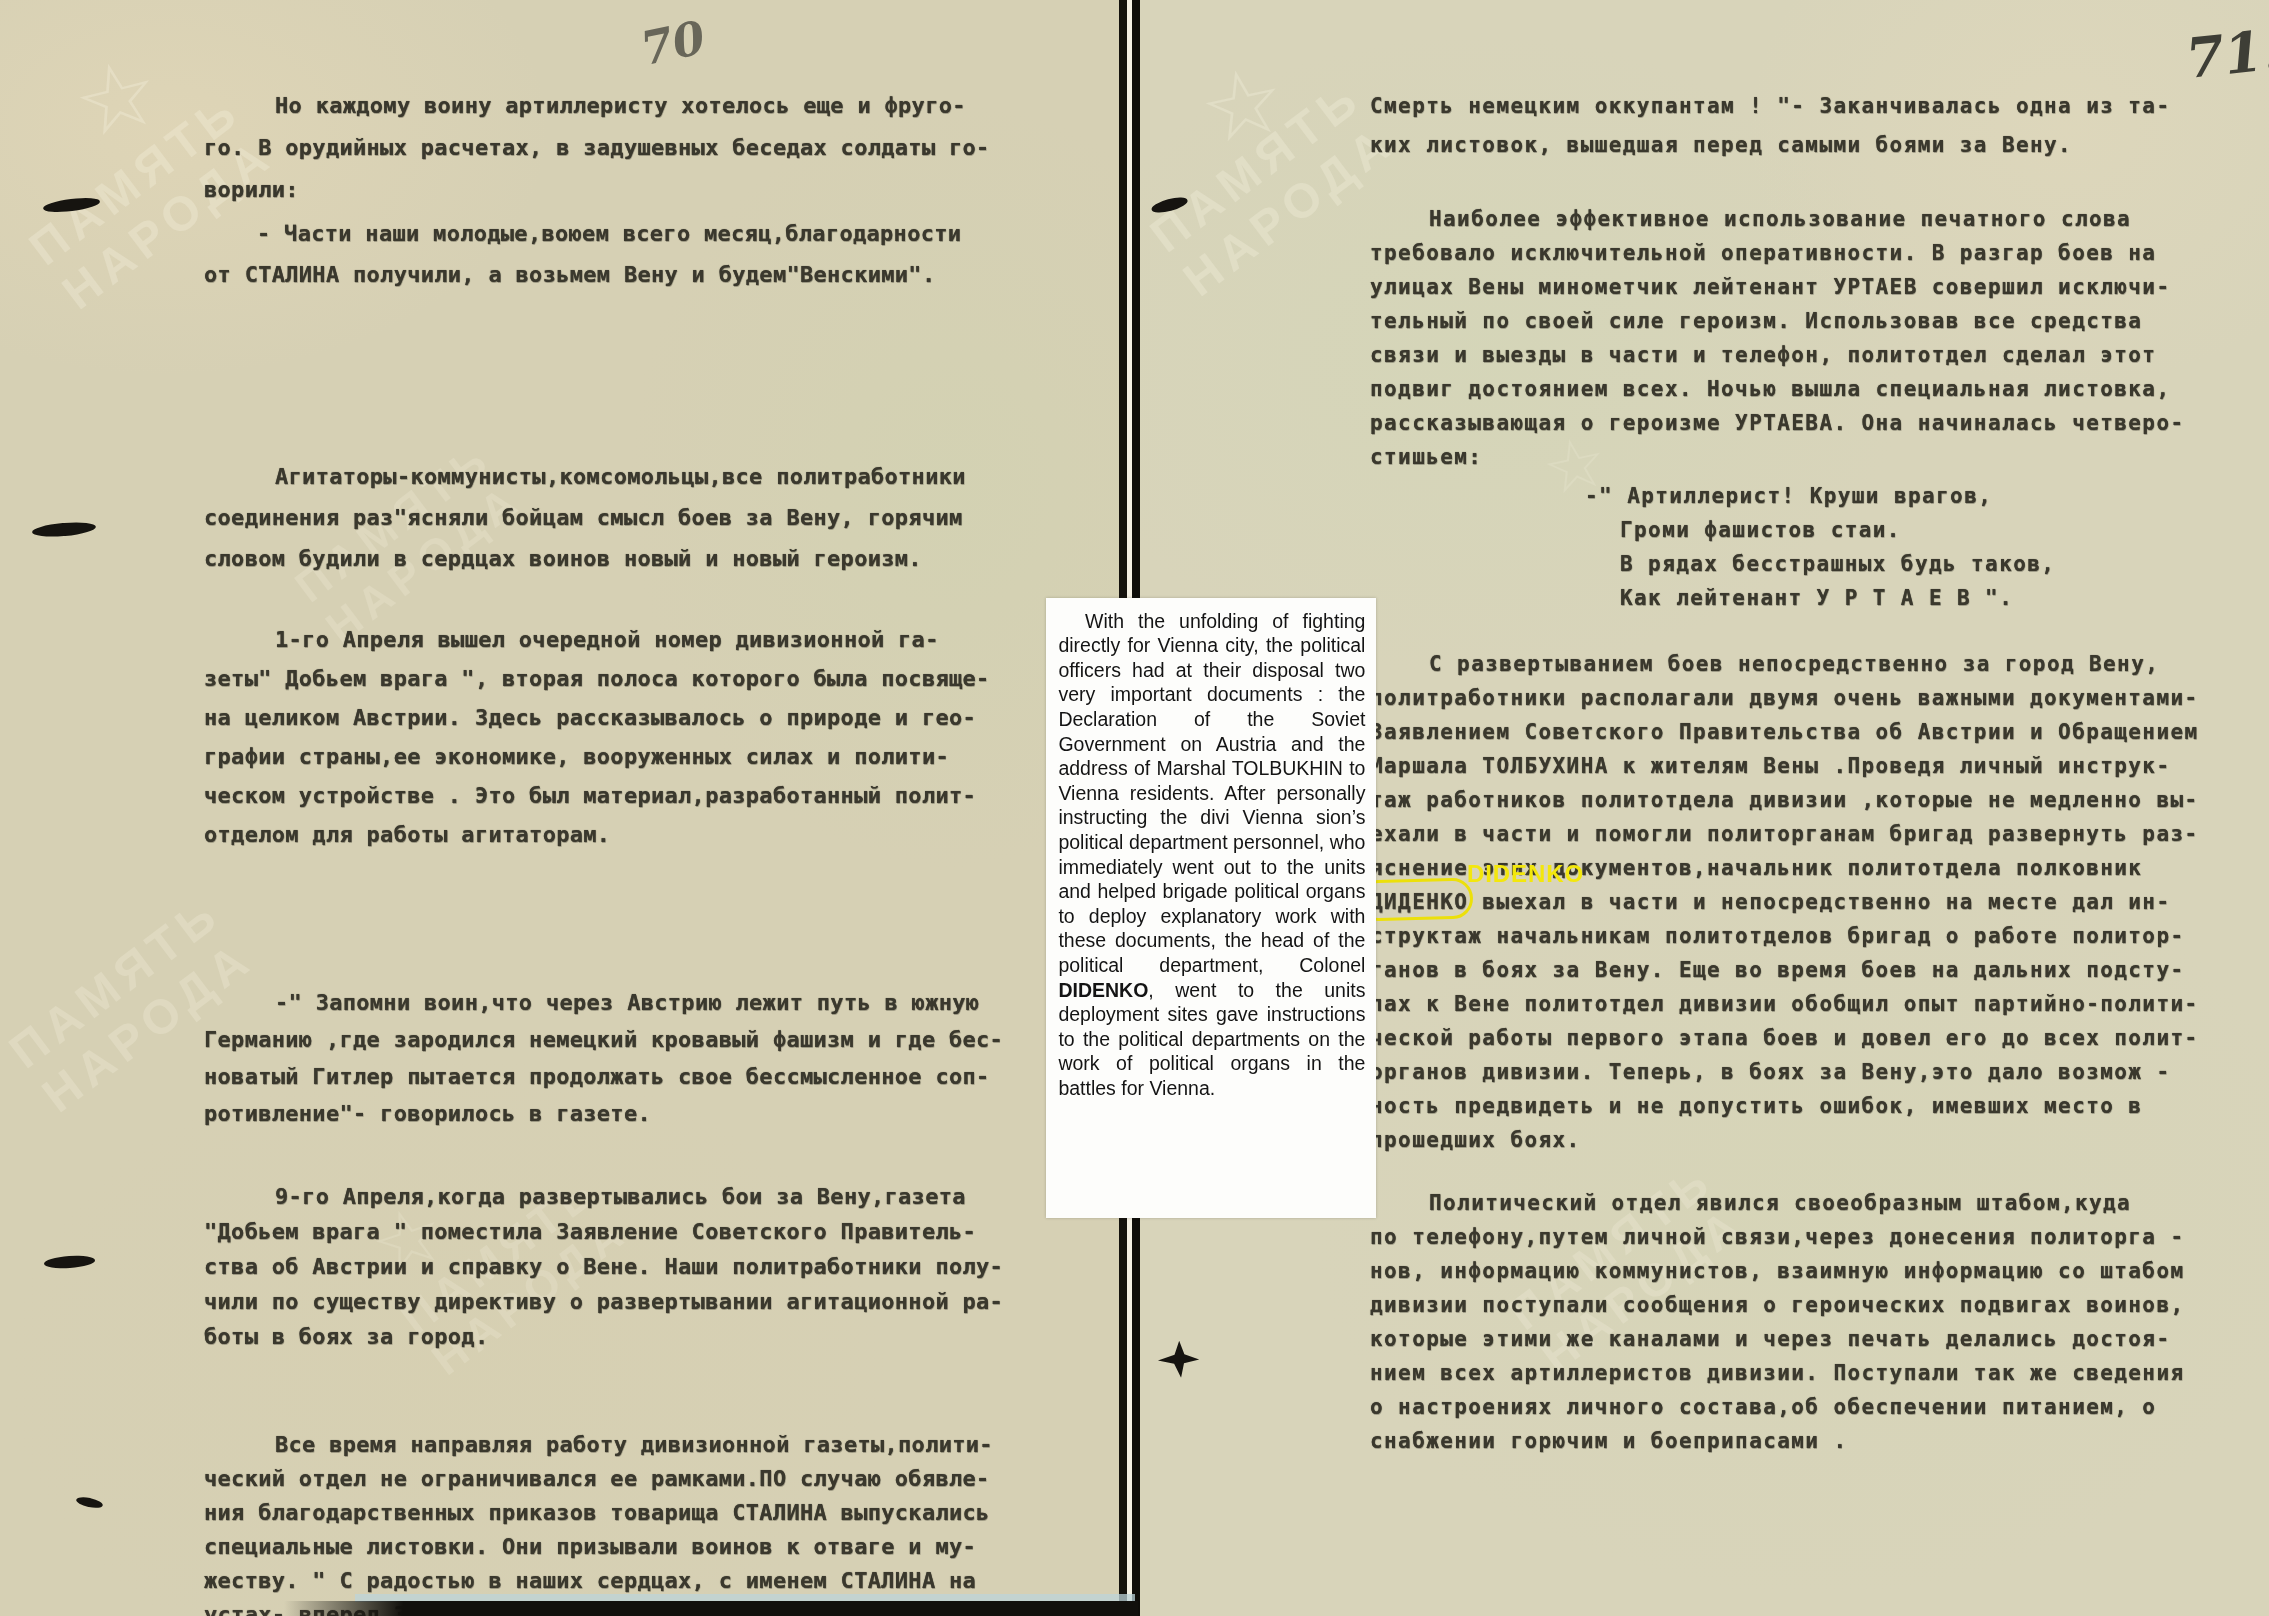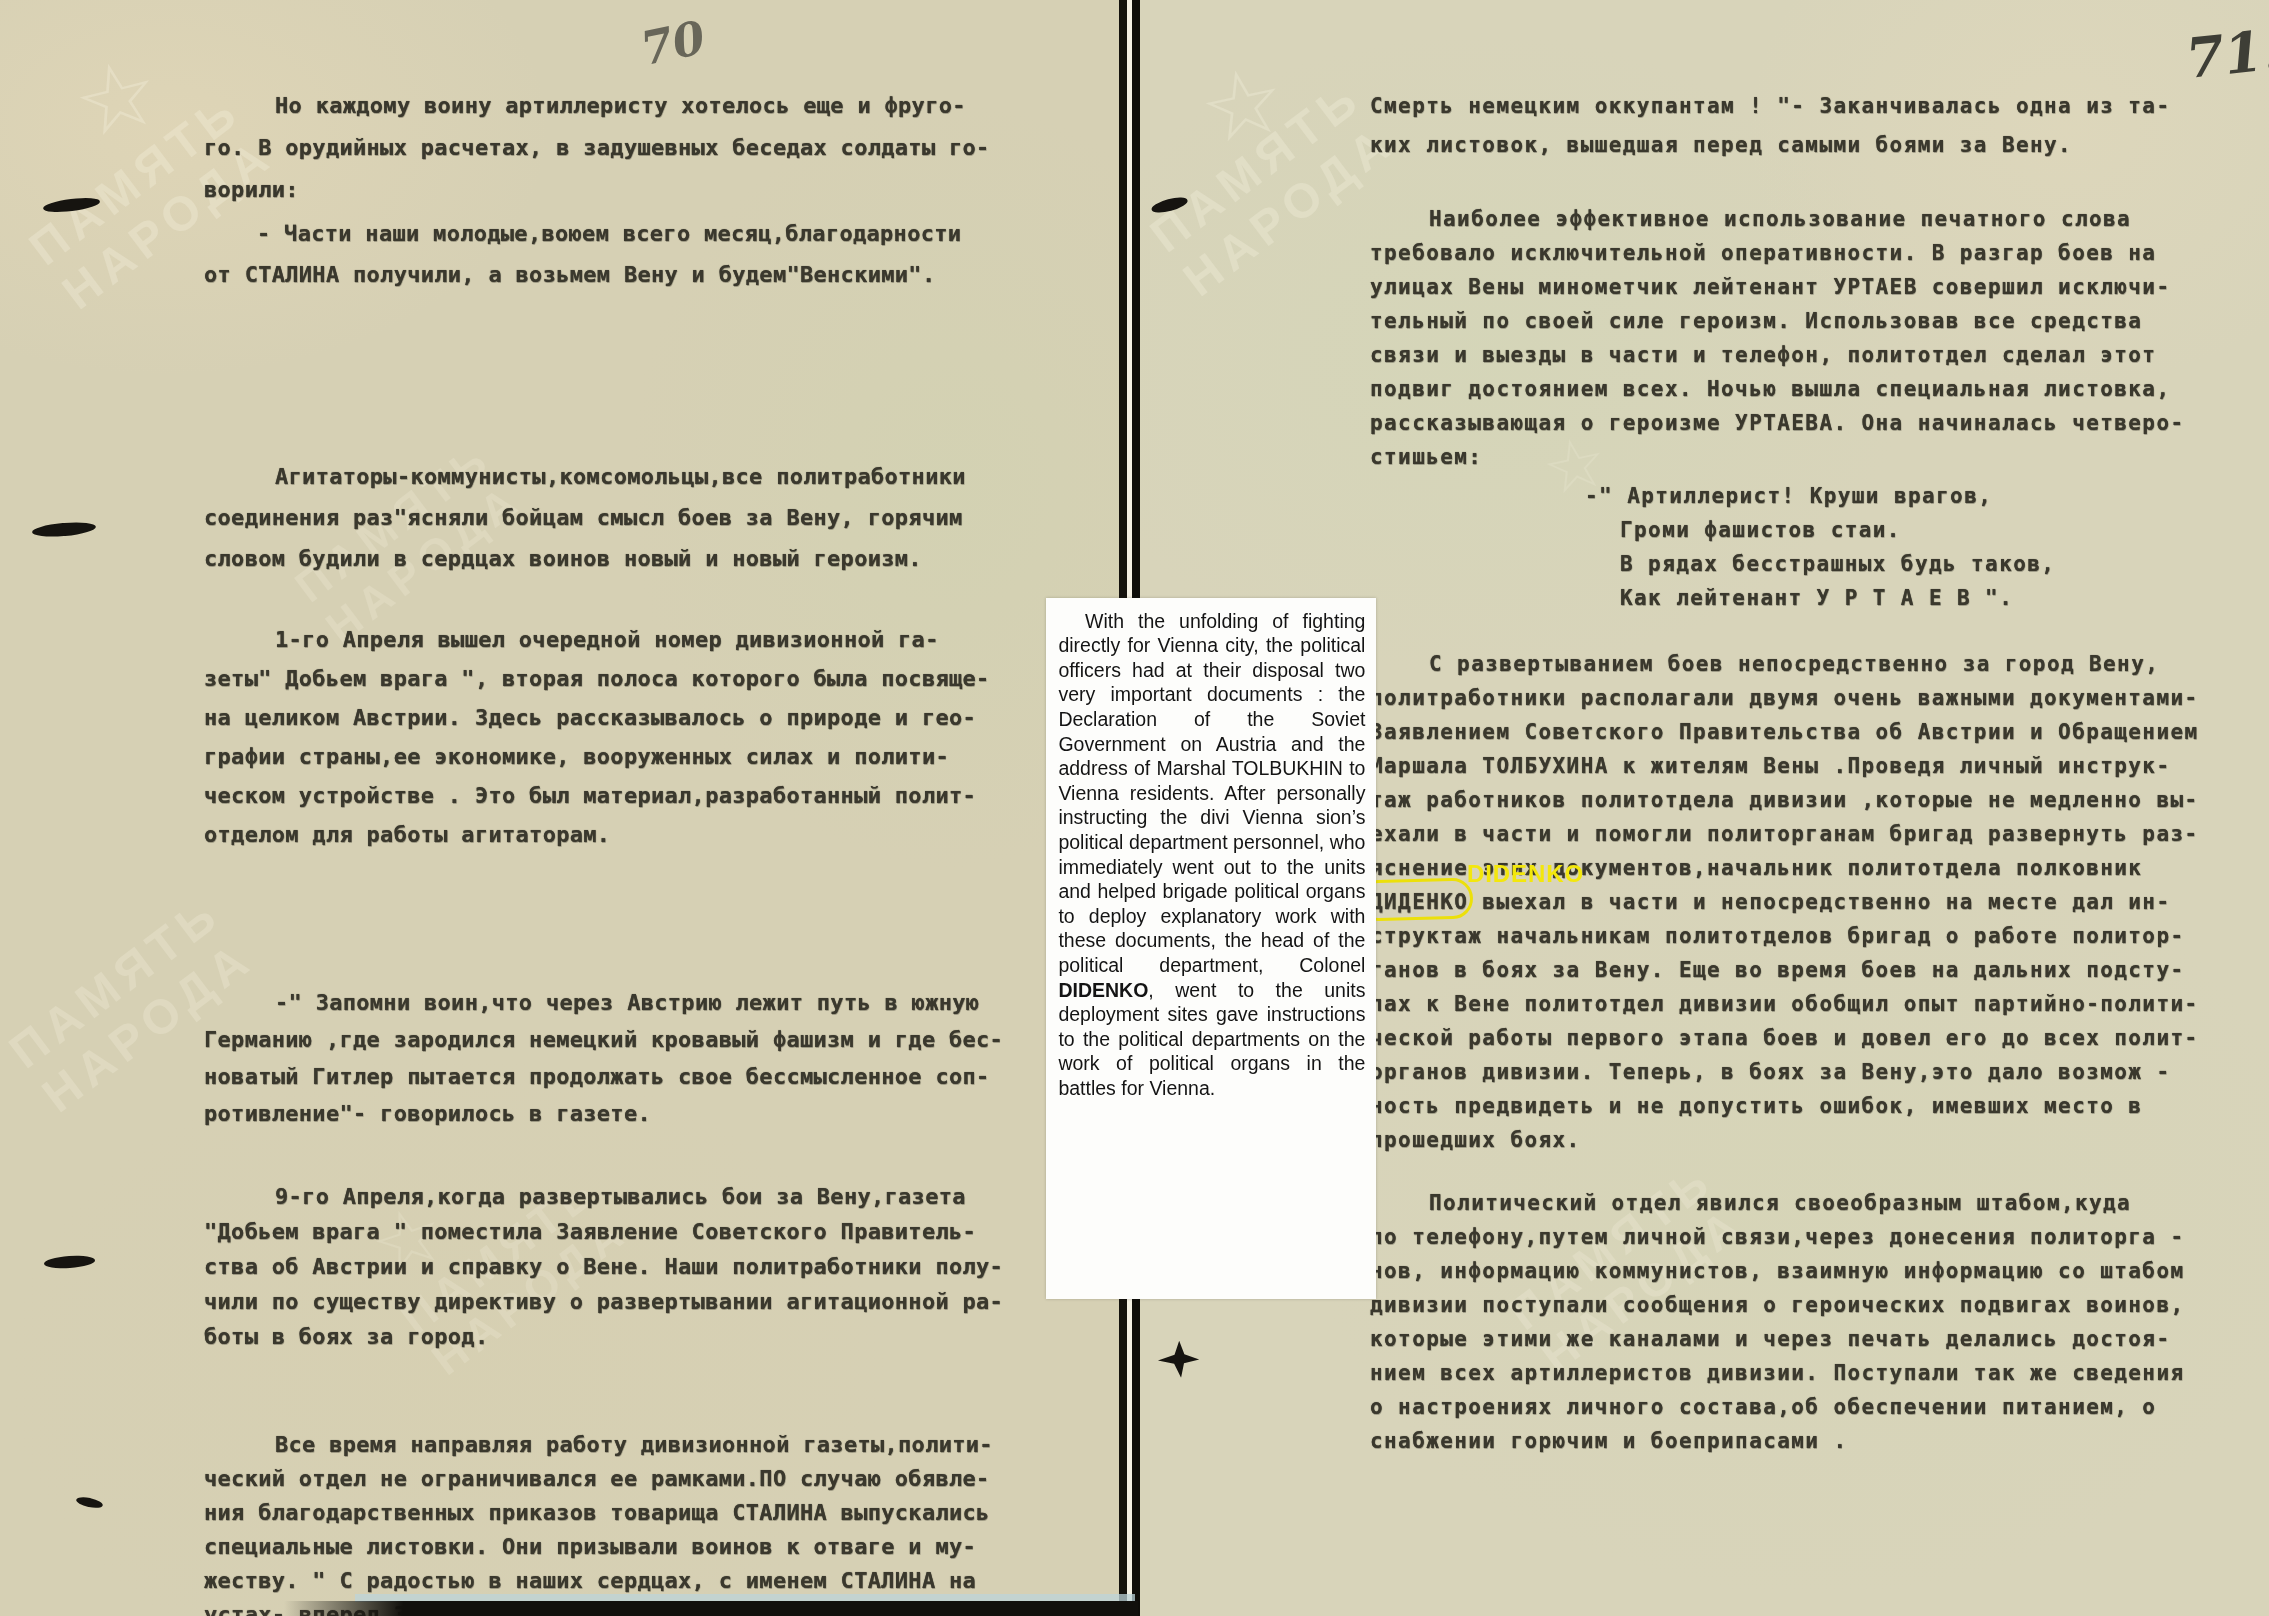--- a/index.html
+++ b/index.html
@@ -30,21 +30,21 @@
   .poem{left:1620px;width:567px;text-indent:-35px;}
   .pnum{position:absolute;font-family:"DejaVu Serif",serif;font-style:italic;font-weight:700;}
   .pnum-l{left:641px;top:16px;font-size:46px;color:#55544a;transform:rotate(-12deg);opacity:.85;}
   .pnum-r{left:2186px;top:21px;font-size:55px;color:#3e3e36;transform:rotate(-6deg);}
   .wm{position:absolute;color:rgba(250,246,230,.55);pointer-events:none;}
   .wm-star{font-family:"DejaVu Sans",sans-serif;}
   .wm-text{font-family:"Liberation Sans",sans-serif;font-weight:700;letter-spacing:7px;line-height:1.15;}
   .mark{position:absolute;background:#161410;border-radius:50%;}
   .mark-cf{border-radius:0;clip-path:polygon(0 45%,42% 36%,58% 0,66% 38%,100% 58%,62% 62%,50% 100%,38% 60%);}
   .mark-di{border-radius:0;clip-path:polygon(50% 0,100% 50%,50% 100%,0 50%);}
-  .overlay-box{position:absolute;left:1046px;top:598px;width:330px;height:701px;background:#fdfdfb;
+  .overlay-box{position:absolute;left:1046px;top:598px;width:330px;height:620px;background:#fdfdfb;
     box-sizing:border-box;padding:10.6px 10.6px 10.6px 12.4px;box-shadow:0 0 2.7px rgba(40,40,30,.25);}
   .overlay-box p{margin:0;font-family:"Liberation Sans",sans-serif;font-size:19.5px;line-height:24.6px;
     color:#141414;text-align:justify;text-indent:26.6px;}
   .overlay-box b{font-weight:700;}
   .hl-ellipse{position:absolute;left:1358px;top:879px;width:115px;height:41px;border:3.5px solid #ece00a;
     border-radius:20.4px;transform:rotate(-1.5deg);box-sizing:border-box;}
   .hl-label{position:absolute;left:1467px;top:860px;font-family:"Liberation Sans",sans-serif;font-weight:700;
     font-size:24px;color:#f3e70c;letter-spacing:0.9px;}
 </style>
 </head>

